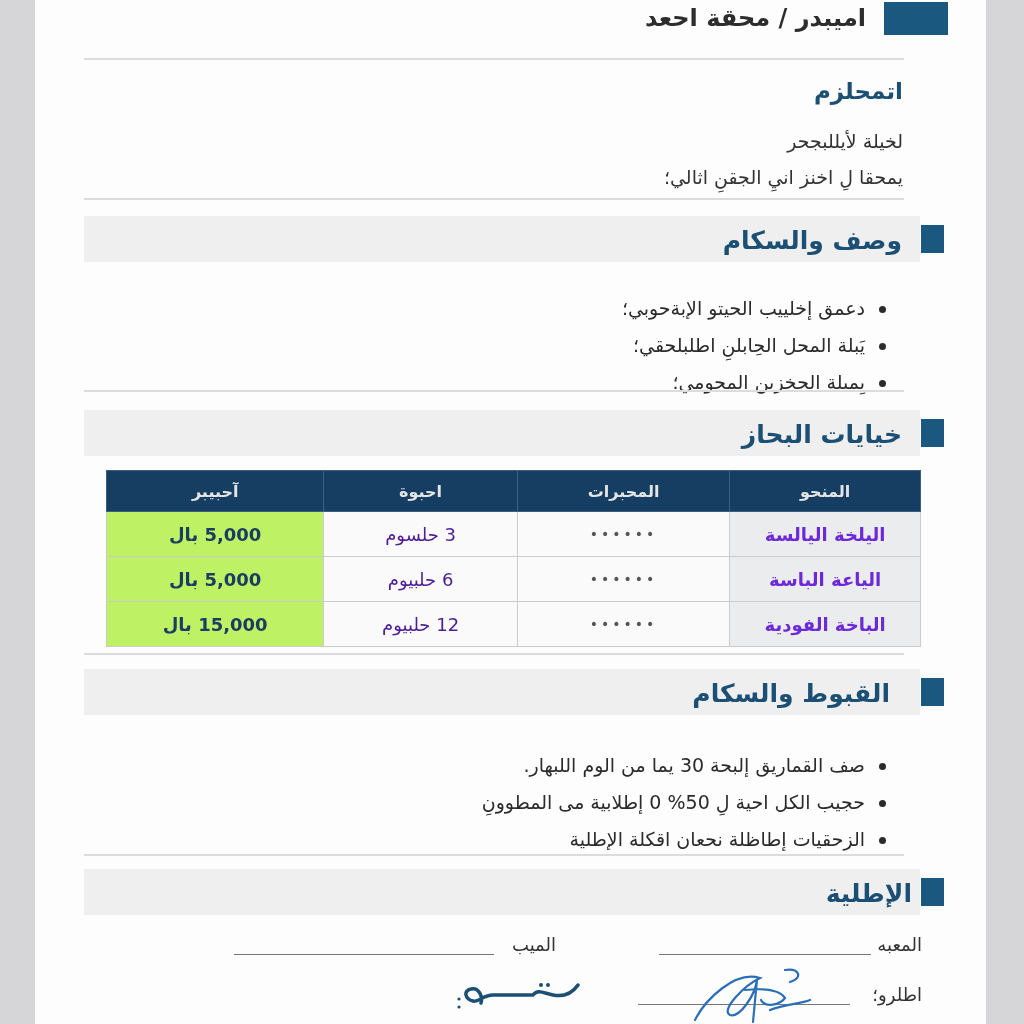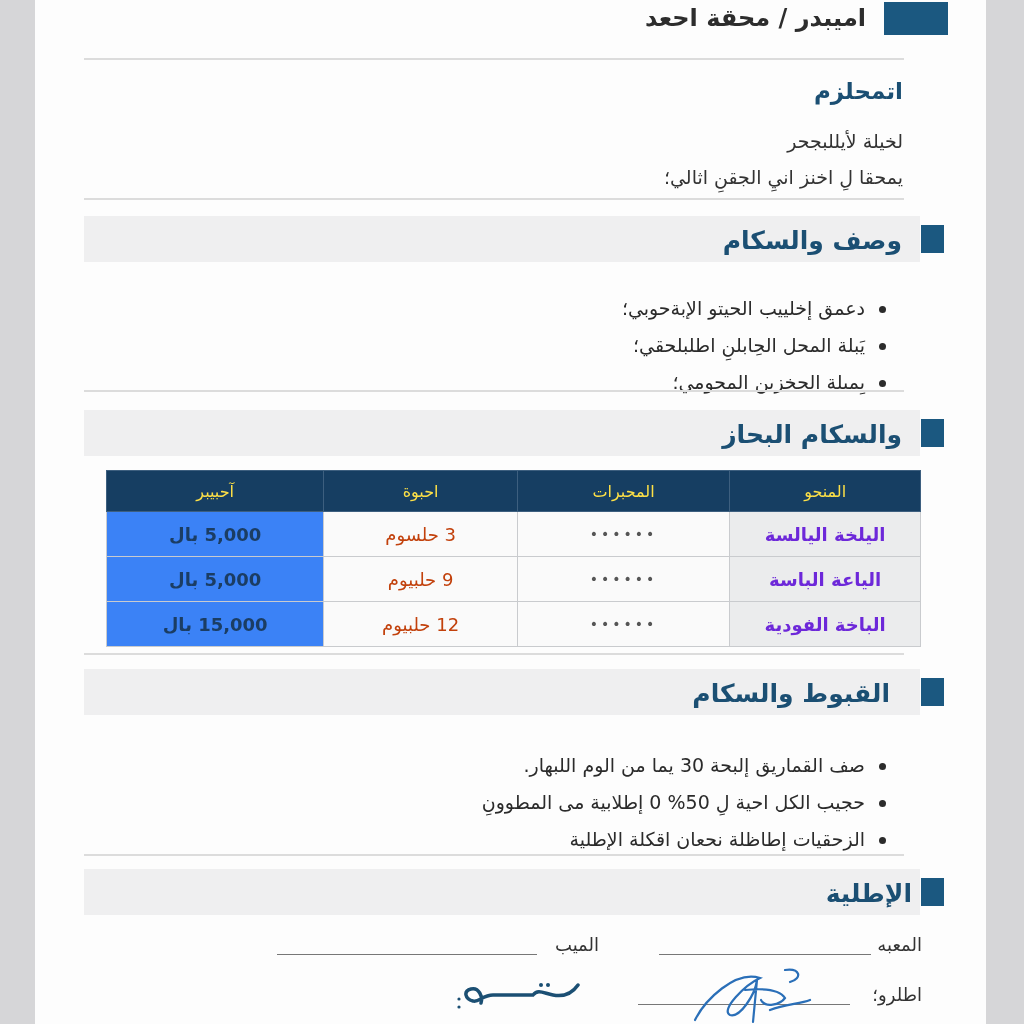--- a/index.html
+++ b/index.html
@@ -107,23 +107,23 @@
     table.pricing {
       position: absolute;
       left: 71px;
       top: 470px;
       width: 815px;
       border-collapse: collapse;
       direction: rtl;
     }
     table.pricing th {
       background: #163e62;
-      color: #fde047;
+      color: #e5e5e5;
       font-size: 16px;
-      font-weight: normal;
+      font-weight: bold;
       height: 38px;
       border: 1px solid #3d5f7f;
       text-align: center;
     }
     table.pricing td {
       height: 42px;
       border: 1px solid #c9cbce;
       text-align: center;
       font-size: 18px;
     }
@@ -135,25 +135,25 @@
     }
     table.pricing td.col-features {
       background: #fafafa;
       color: #555;
       letter-spacing: 3px;
       font-size: 14px;
       width: 212px;
     }
     table.pricing td.col-duration {
       background: #fafafa;
-      color: #c2410c;
+      color: #4c1d95;
       width: 193px;
     }
     table.pricing td.col-price {
-      background: #3b82f6;
+      background: #bef264;
       color: #1b3d63;
       font-weight: bold;
       width: 217px;
     }
     .sig-row {
       position: absolute;
       display: flex;
       align-items: flex-end;
       font-size: 18px;
       color: #333;
@@ -190,42 +190,42 @@
   <div class="section-title" style="top:226px; right:84px;">وصف والسكام</div>
   <ul class="bullet-list" style="top:274px;">
     <li><span class="dot"></span><span>دعمق إخلييب الحيتو الإبةحوبي؛</span></li>
     <li><span class="dot"></span><span>يَبلة المحل الحِابلنِ اطلبلحقي؛</span></li>
     <li><span class="dot"></span><span>يِمبلة الحخزين المجومي؛</span></li>
   </ul>
   <div class="rule" style="top:390px; left:49px; width:820px;"></div>
 
   <div class="section-band" style="top:410px; width:836px;"></div>
   <div class="section-square" style="top:419px; right:42px;"></div>
-  <div class="section-title" style="top:420px; right:84px;">والسكام البحاز</div>
+  <div class="section-title" style="top:420px; right:84px;">خيايات البحاز</div>
 
   <table class="pricing">
     <thead>
       <tr>
         <th>المنحو</th>
         <th>المحبرات</th>
         <th>احبوة</th>
         <th>آحبيبر</th>
       </tr>
     </thead>
     <tbody>
       <tr>
         <td class="col-package">اليلخة اليالسة</td>
         <td class="col-features">••••••</td>
         <td class="col-duration">3 حلسوم</td>
         <td class="col-price">5,000 بال</td>
       </tr>
       <tr>
         <td class="col-package">الياعة الباسة</td>
         <td class="col-features">••••••</td>
-        <td class="col-duration">9 حلبيوم</td>
+        <td class="col-duration">6 حلبيوم</td>
         <td class="col-price">5,000 بال</td>
       </tr>
       <tr>
         <td class="col-package">الباخة الفودية</td>
         <td class="col-features">••••••</td>
         <td class="col-duration">12 حلبيوم</td>
         <td class="col-price">15,000 بال</td>
       </tr>
     </tbody>
   </table>
@@ -242,21 +242,21 @@
   <div class="rule" style="top:854px; left:49px; width:820px;"></div>
 
   <div class="section-band" style="top:869px; width:836px;"></div>
   <div class="section-square" style="top:878px; right:42px;"></div>
   <div class="section-title" style="top:879px; right:74px;">الإطلية</div>
 
   <div class="sig-row" style="top:934px; right:64px;">
     <span>المعبه</span>
     <span class="sig-line" style="width:212px; margin-right:6px;"></span>
   </div>
-  <div class="sig-row" style="top:934px; right:387px;gap:12px;">
+  <div class="sig-row" style="top:934px; right:430px;gap:12px;">
     <span>الميب</span>
     <span class="sig-line" style="width:260px; margin-right:6px;"></span>
   </div>
 
   <div class="sig-row" style="top:984px; right:64px;">
     <span>اطلرو؛</span>
     <span class="sig-line" style="width:212px; margin-right:22px;"></span>
   </div>
 
   <svg class="sig-svg" style="left:650px; top:960px;" width="130" height="64" viewBox="0 0 130 64">

